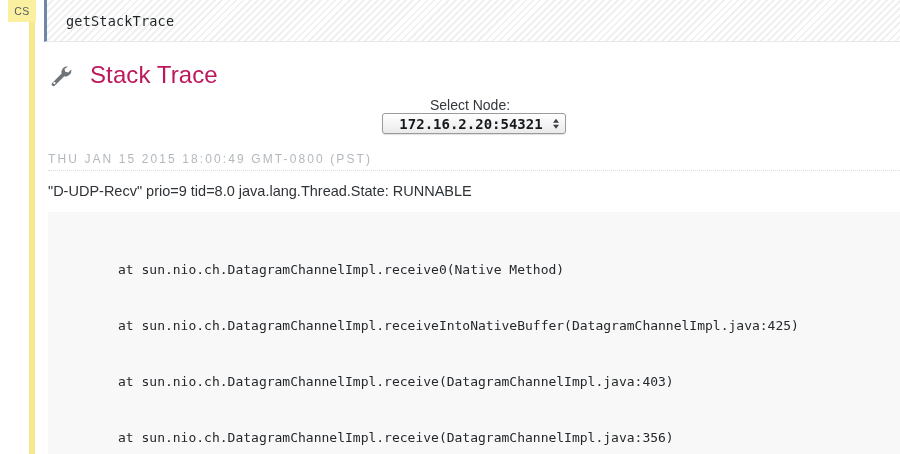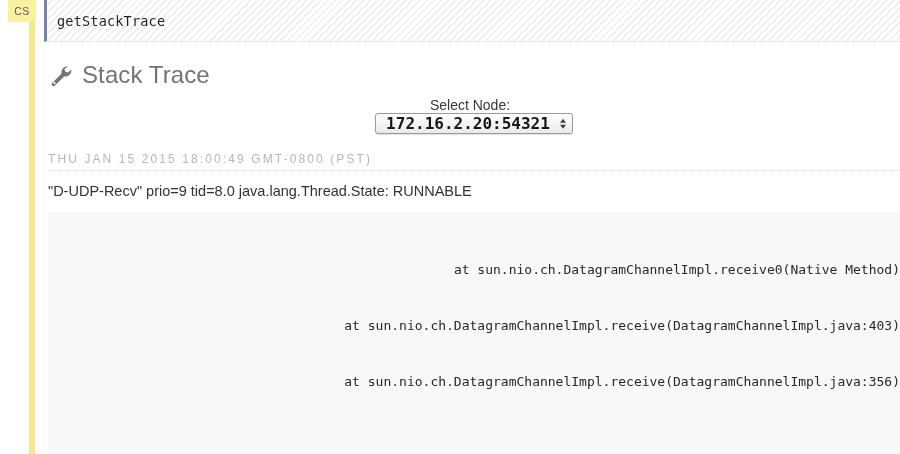--- a/index.html
+++ b/index.html
@@ -61,21 +61,21 @@
     );
     border-left: 3px solid #6f86a8;
     border-bottom: 1px solid #e8e8e8;
     display: flex;
     align-items: center;
   }
   .input-text {
     font-family: "DejaVu Sans Mono", "Liberation Mono", monospace;
     font-size: 13.5px;
     color: #1f2326;
-    padding-left: 10px;
+    padding-left: 19px;
     letter-spacing: 0.2px;
     white-space: pre;
   }
 
   
   .output {
     position: absolute;
     left: 44px;
     top: 44px;
     right: 0;
@@ -91,51 +91,51 @@
     height: 44px;
   }
   .wrench-icon {
     width: 24px; height: 24px;
     flex: 0 0 24px;
     margin-right: 6px;
     display: block;
   }
   .page-title {
     font-size: 24px;
-    color: #737373;
+    color: #be185d;
     font-weight: normal;
     letter-spacing: 0.1px;
     line-height: 1;
-    margin: 4px;
+    margin: 12px;
   }
 
   
   .node-row {
     display: flex;
     align-items: center;
     padding: 9px 0 0 4px;
     flex-direction: column;
   }
   .node-label {
     font-size: 14px;
     color: #33383d;
     margin-right: 8px;
   }
   .node-select {
     position: relative;
     display: inline-flex;
     align-items: center;
     height: 21px;
-    padding: 0 22px 0 10px;
+    padding: 0 22px 0 16px;
     border: 1px solid #9a9a9a;
     border-radius: 3px;
     background: linear-gradient(#ffffff, #eaeaea);
     box-shadow: inset 0 1px 0 #ffffff, 0 1px 1px rgba(0,0,0,0.12);
     font-family: "DejaVu Sans Mono", "Liberation Mono", monospace;
-    font-size: 16px;
+    font-size: 14px;
     color: #16191c;
     font-weight: bold;
     cursor: pointer;
     white-space: nowrap;
   }
   .node-select .arrows {
     position: absolute;
     right: 6px;
     top: 50%;
     transform: translateY(-50%);
@@ -182,21 +182,21 @@
     margin: 13px 0 0 4px;
     background: #f8f8f8;
     padding: 12px 0 12px 70px;
     font-family: "DejaVu Sans Mono", "Liberation Mono", monospace;
     font-size: 13px;
     line-height: 18.6px;
     color: #24282c;
     white-space: pre;
     overflow: hidden;
   }
-  .code-line { display: block; text-align: right; }
+  .code-line { display: block; }
 </style>
 </head>
 <body>
 
 <div id="page">
 
   <div class="cell-bar"></div>
 
   <div class="cs-badge">CS</div>
 
@@ -224,20 +224,21 @@
       </div>
     </div>
 
     <div class="timestamp">THU JAN 15 2015 18:00:49 GMT-0800 (PST)</div>
 
     <div>
       <div>
         <div class="thread-head">"D-UDP-Recv" prio=9 tid=8.0 java.lang.Thread.State: RUNNABLE</div>
         <div class="code-block">
           <span class="code-line">at sun.nio.ch.DatagramChannelImpl.receive0(Native Method)</span>
+          <span class="code-line">at sun.nio.ch.DatagramChannelImpl.receiveIntoNativeBuffer(DatagramChannelImpl.java:425)</span>
           <span class="code-line">at sun.nio.ch.DatagramChannelImpl.receive(DatagramChannelImpl.java:403)</span>
           <span class="code-line">at sun.nio.ch.DatagramChannelImpl.receive(DatagramChannelImpl.java:356)</span>
           
           
         </div>
       </div>
 
     </div>
 
   </div>

